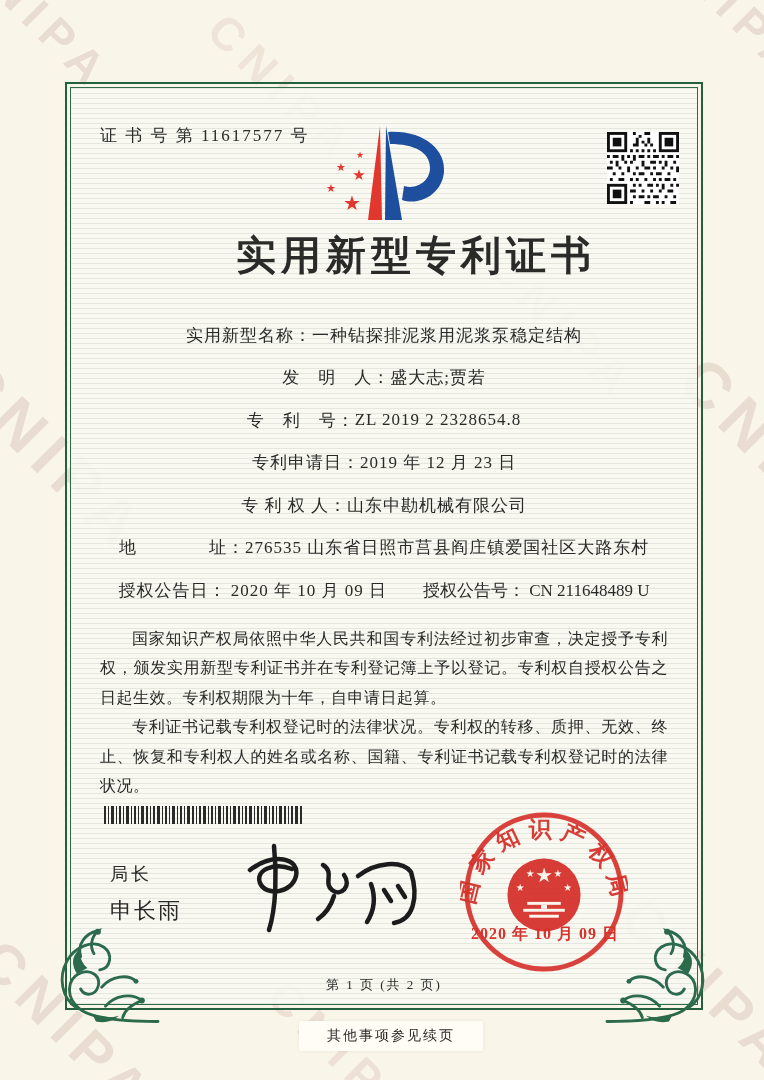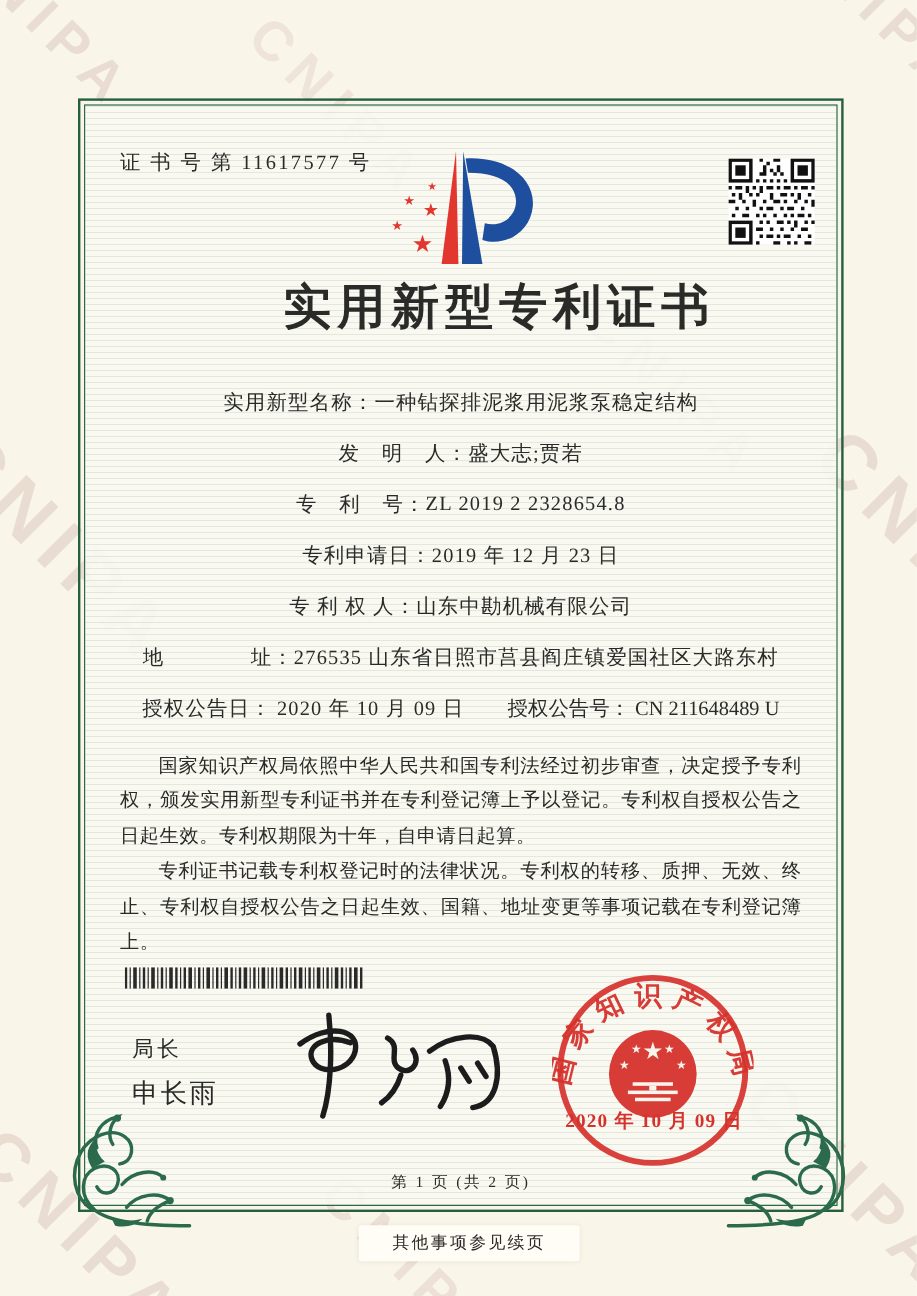--- a/index.html
+++ b/index.html
@@ -184,21 +184,21 @@
           <span class="fvalue">2020 年 10 月 09 日</span>
         </span>
         <span class="pair2">
           <span>授权公告号：</span>
           <span>CN 211648489 U</span>
         </span>
       </div>
 
       <div class="paragraphs">
         <p>国家知识产权局依照中华人民共和国专利法经过初步审查，决定授予专利权，颁发实用新型专利证书并在专利登记簿上予以登记。专利权自授权公告之日起生效。专利权期限为十年，自申请日起算。</p>
-        <p>专利证书记载专利权登记时的法律状况。专利权的转移、质押、无效、终止、专利权自授权公告之日起生效、国籍、地址变更等事项记载在专利登记簿上。</p>
+        <p>专利证书记载专利权登记时的法律状况。专利权的转移、质押、无效、终止、恢复和专利权人的姓名或名称、国籍、专利证书记载专利权登记时的法律状况。</p>
       </div>
     </div>
 
     <svg class="barcode" width="200" height="18" viewBox="0 0 200 18">
       <path fill="#2a2a2a" d="M0 0h2v18H0z M4 0h1v18H4z M7 0h3v18H7z M12 0h1v18h-1z M15 0h2v18h-2z M19 0h1v18h-1z M22 0h3v18h-3z M27 0h1v18h-1z M30 0h2v18h-2z M34 0h1v18h-1z M37 0h3v18h-3z M42 0h2v18h-2z M46 0h1v18h-1z M49 0h2v18h-2z M53 0h3v18h-3z M58 0h1v18h-1z M61 0h2v18h-2z M65 0h1v18h-1z M68 0h3v18h-3z M73 0h1v18h-1z M76 0h2v18h-2z M80 0h1v18h-1z M83 0h3v18h-3z M88 0h2v18h-2z M92 0h1v18h-1z M95 0h2v18h-2z M99 0h3v18h-3z M104 0h1v18h-1z M107 0h2v18h-2z M111 0h1v18h-1z M114 0h3v18h-3z M119 0h1v18h-1z M122 0h2v18h-2z M126 0h1v18h-1z M129 0h3v18h-3z M134 0h2v18h-2z M138 0h1v18h-1z M141 0h2v18h-2z M145 0h3v18h-3z M150 0h1v18h-1z M153 0h2v18h-2z M157 0h1v18h-1z M160 0h3v18h-3z M165 0h1v18h-1z M168 0h2v18h-2z M172 0h1v18h-1z M175 0h3v18h-3z M180 0h2v18h-2z M184 0h1v18h-1z M187 0h2v18h-2z M191 0h3v18h-3z M196 0h2v18h-2z"></path>
     </svg>
 
     <div class="signer-title">局长</div>
     <div class="signer-name">申长雨</div>
 

